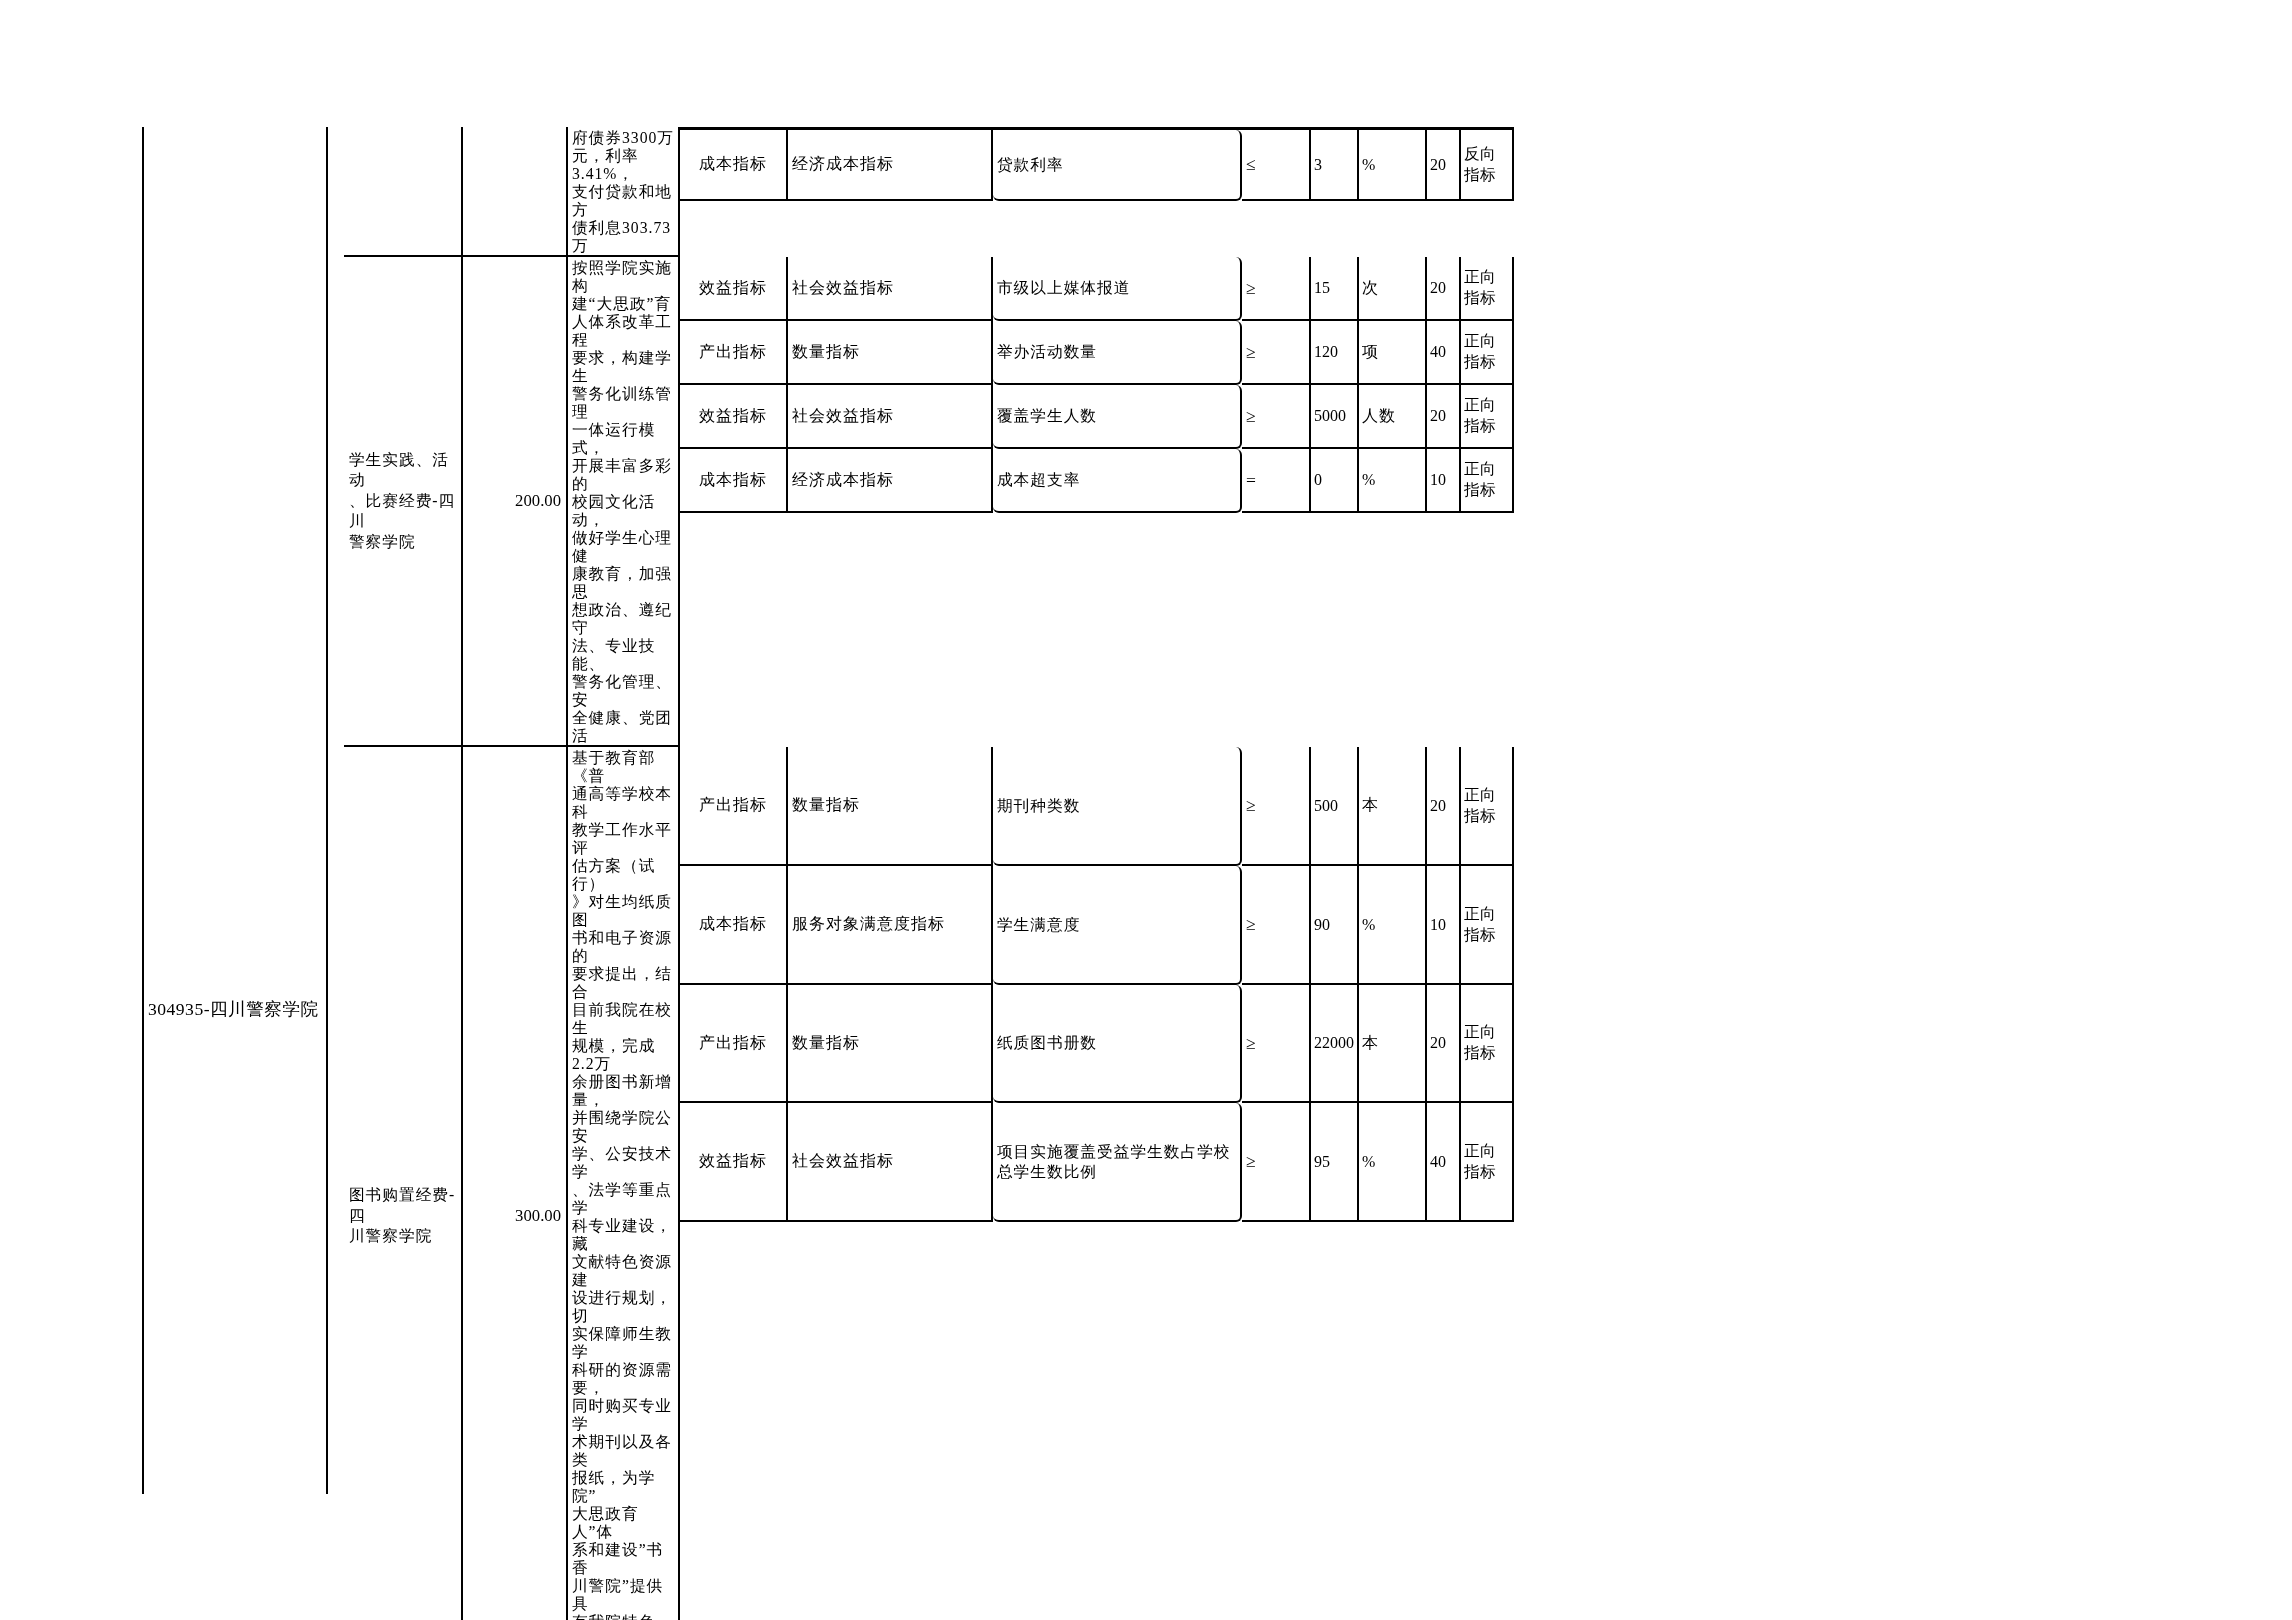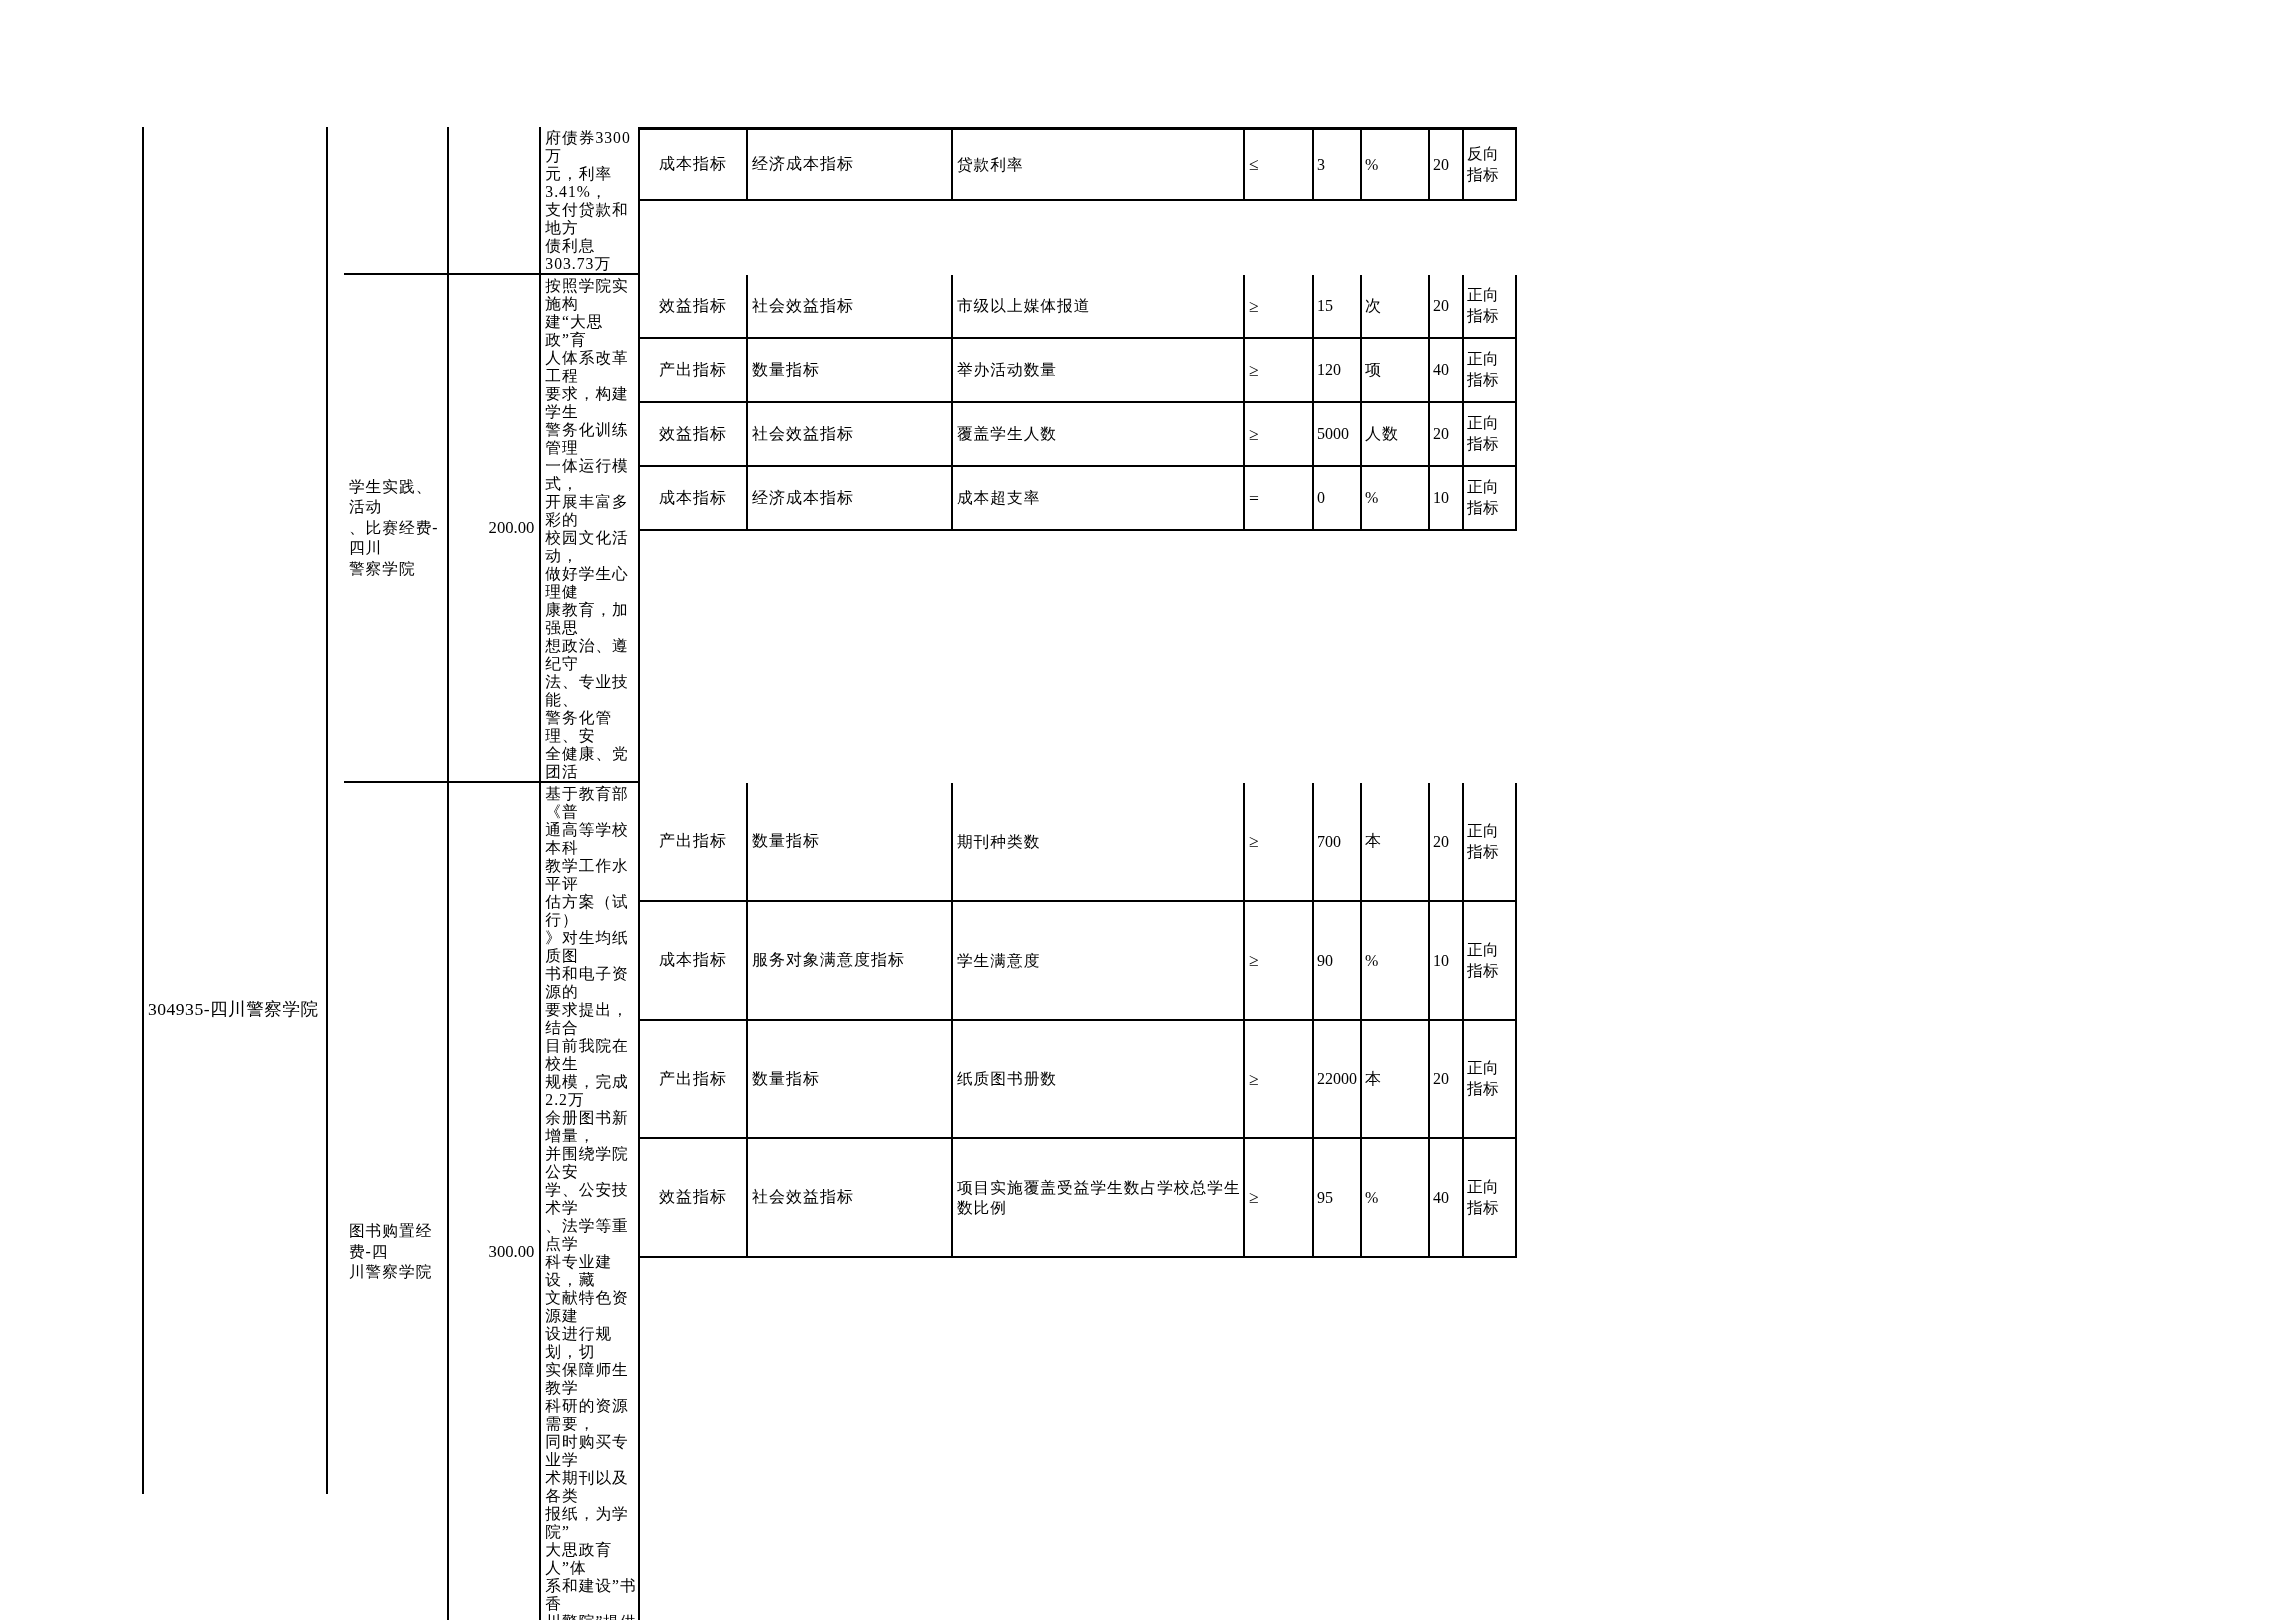--- a/index.html
+++ b/index.html
@@ -18,21 +18,21 @@
   .irow{display:flex;align-items:stretch;}
 
   .cell{box-sizing:border-box;border-right:2px solid #000;border-bottom:2px solid #000;
         overflow:hidden;display:flex;align-items:center;font-size:16.7px;}
   .proj{width:119px;padding:0 2px 0 4.9px;font-size:15.7px;line-height:20.6px;white-space:pre-line;letter-spacing:1px;}
   .amt {width:105px;justify-content:flex-end;padding-right:5px;font-size:16.7px;}
   .desc{width:112px;display:block;padding:2px 1px 0 3.9px;font-size:15.7px;line-height:18px;
         white-space:pre-line;letter-spacing:1px;}
   .ityp{width:108px;justify-content:center;font-size:16px;letter-spacing:1px;}
   .isub{width:205px;padding-left:3.9px;font-size:16px;letter-spacing:1px;}
-  .inam{width:292px;padding-left:3.9px;font-size:15.7px;letter-spacing:1px;line-height:19.6px;}
+  .inam{width:249px;padding-left:3.9px;font-size:15.7px;letter-spacing:1px;line-height:19.6px;border-radius:6px;}
   .iop {width:69px;padding-left:3.9px;font-size:17.6px;}
   .ival{width:48px;padding-left:2.9px;font-size:16px;}
   .iunt{width:68px;padding-left:2.9px;font-size:16px;letter-spacing:1px;}
   .iwt {width:34px;padding-left:2.9px;font-size:16px;font-family:Liberation Serif, serif;}
   .idir{width:53px;padding-left:2.9px;font-size:15.7px;letter-spacing:0.5px;}
 
   
   .prow.first .irow{border-top:3.9px solid #000;}
   
   .pb{border-bottom-width:2.9px;}
@@ -161,21 +161,21 @@
 系和建设”书香
 川警院”提供具
 有我院特色的，
 有重点、有层次</div>
       <div class="iblock">
         <div class="irow" style="height:119px">
           <div class="cell ityp">产出指标</div>
           <div class="cell isub">数量指标</div>
           <div class="cell inam">期刊种类数</div>
           <div class="cell iop">≥</div>
-          <div class="cell ival">700</div>
+          <div class="cell ival">500</div>
           <div class="cell iunt">本</div>
           <div class="cell iwt">20</div>
           <div class="cell idir">正向指标</div>
         </div>
         <div class="irow" style="height:119px">
           <div class="cell ityp">成本指标</div>
           <div class="cell isub">服务对象满意度指标</div>
           <div class="cell inam">学生满意度</div>
           <div class="cell iop">≥</div>
           <div class="cell ival">90</div>

